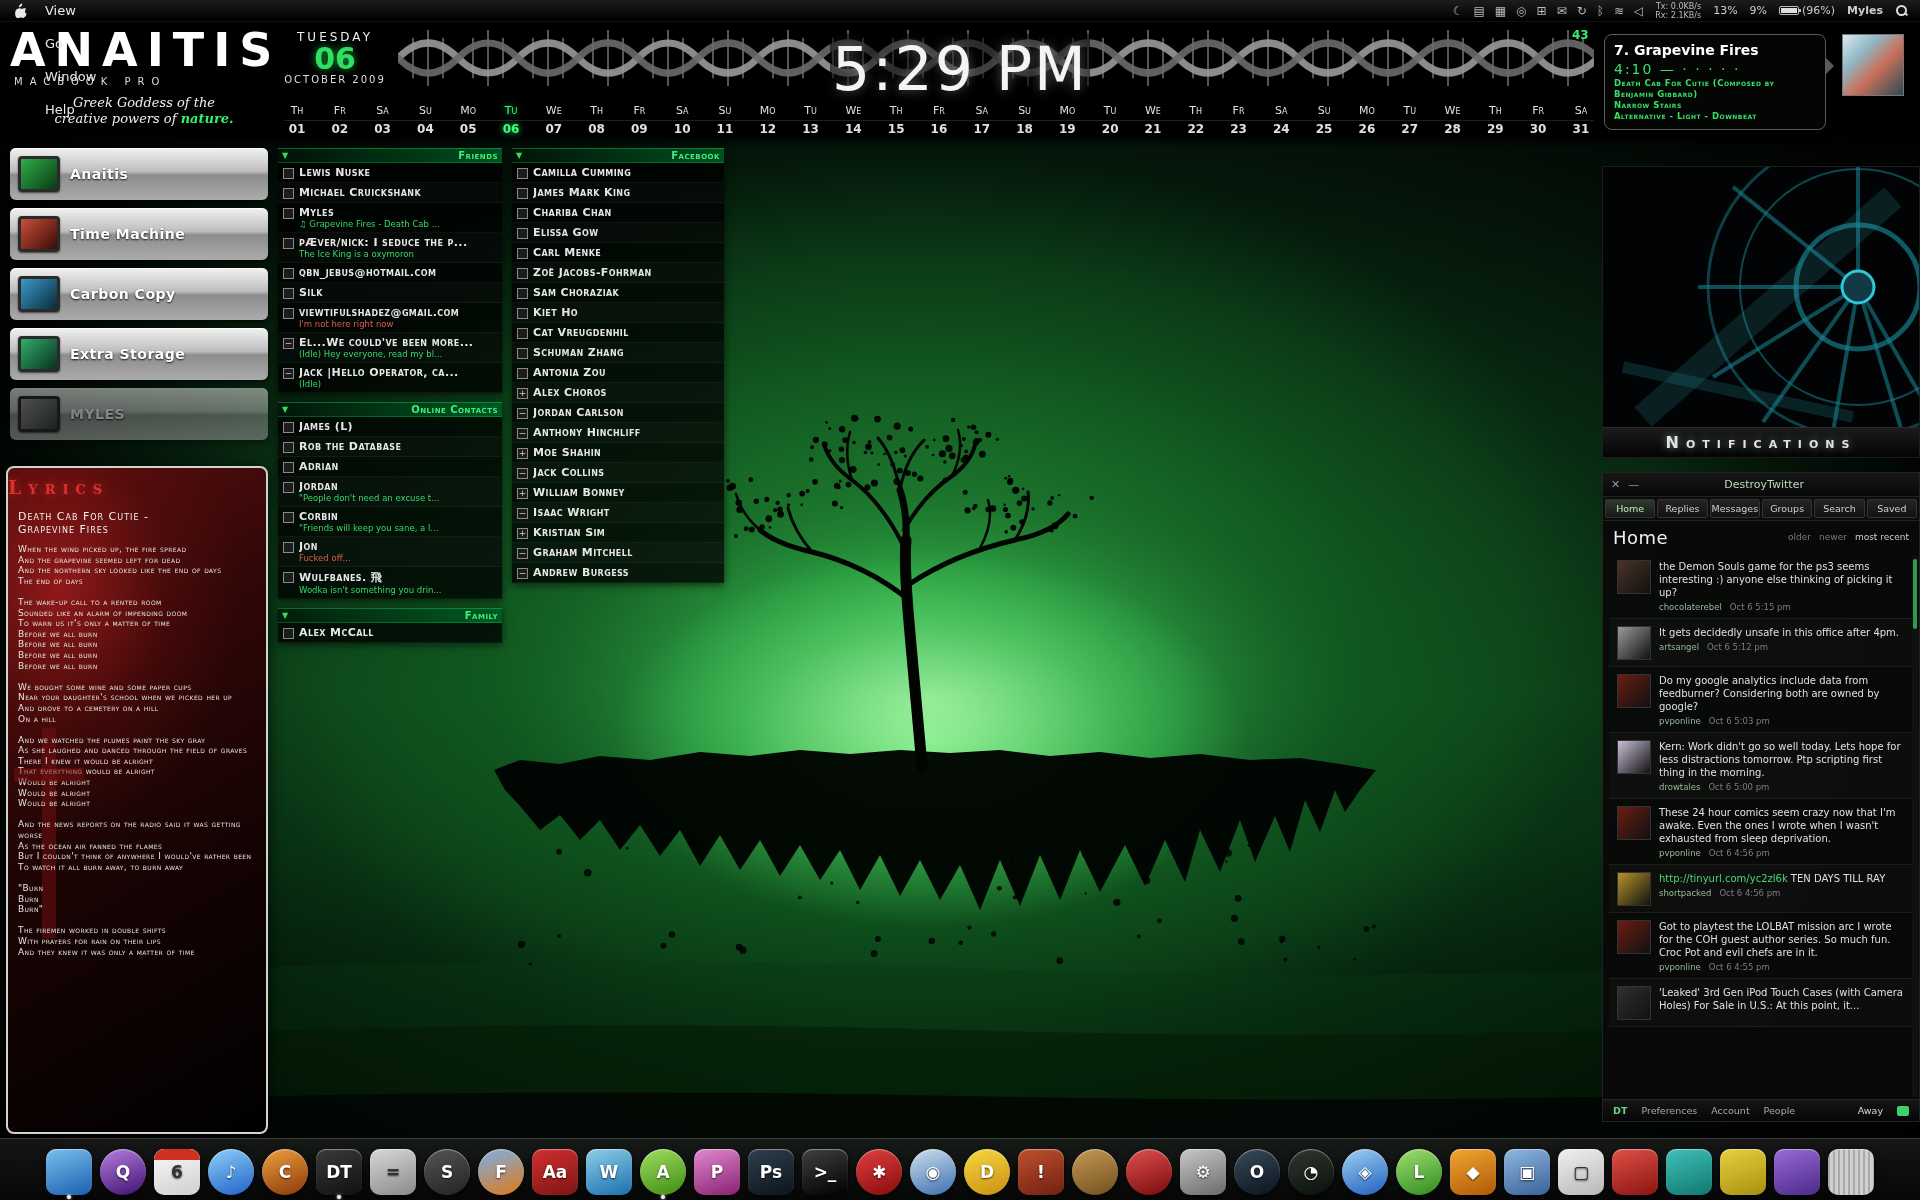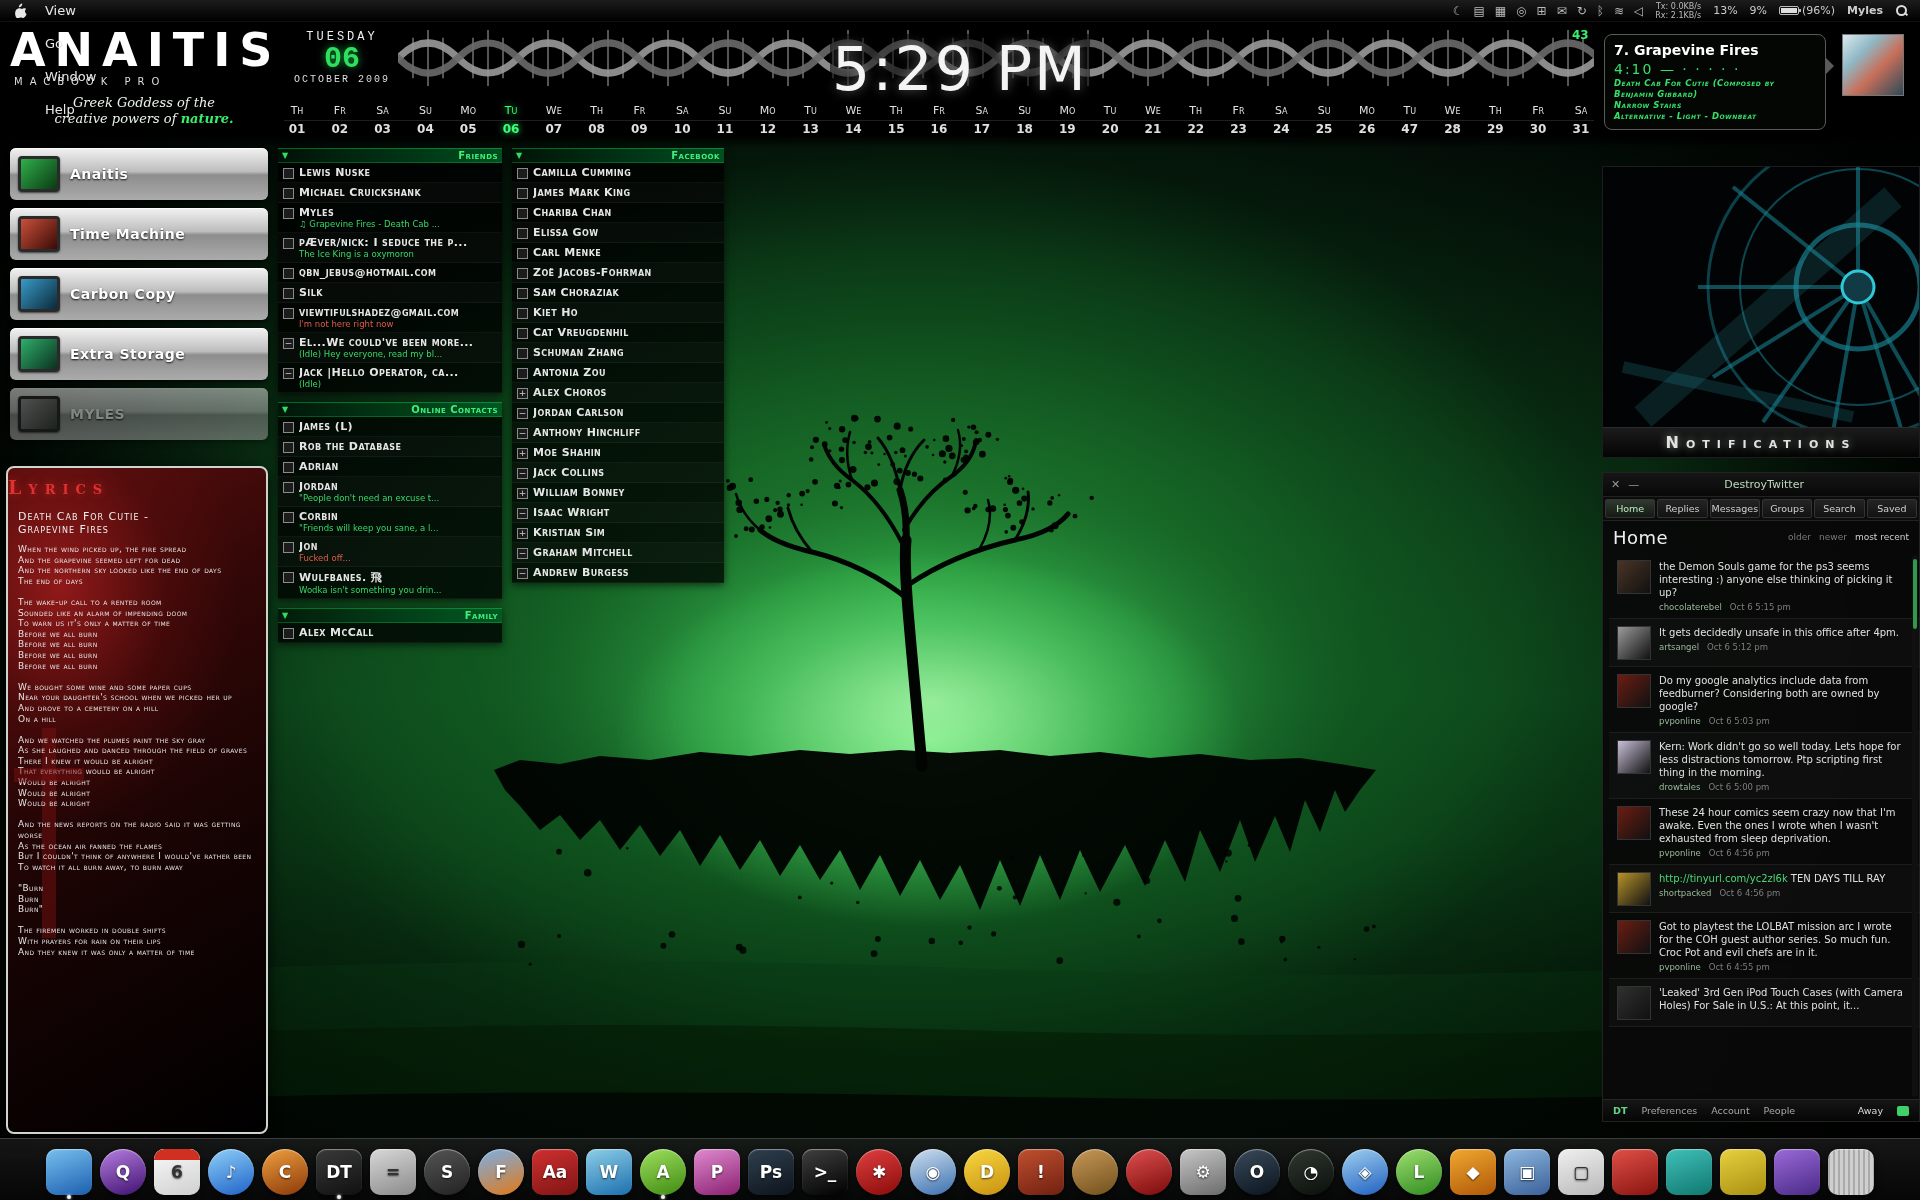--- a/index.html
+++ b/index.html
@@ -42,21 +42,21 @@
 
   
   .header-band { position:absolute; left:0; top:22px; width:1920px; height:126px; z-index:5;
     background:linear-gradient(180deg,#000 0%,#000 90%, rgba(0,0,0,0) 100%); }
   .helix { position:absolute; left:398px; top:8px; width:1196px; height:56px; }
   .clock { position:absolute; left:830px; top:12px; width:260px; text-align:center;
     font-size:60px; letter-spacing:2px; color:#f4f4f4; text-shadow:0 0 12px rgba(255,255,255,.35);
     background:rgba(0,0,0,.55); }
   .week-badge { position:absolute; left:1572px; top:6px; color:#35f06a; font-size:12px; font-weight:bold; }
 
-  .cal-head { position:absolute; left:284px; top:8px; width:116px; text-align:center;font-family:Liberation Mono, monospace; }
+  .cal-head { position:absolute; left:277px; top:8px; width:116px; text-align:center; }
   .cal-weekday { font-size:12px; letter-spacing:3px; color:#eee; font-variant:small-caps; }
   .cal-bigday { font-size:30px; font-weight:bold; color:#2fe060; line-height:30px; text-shadow:0 0 8px rgba(40,255,100,.6); }
   .cal-monthyear { font-size:10px; letter-spacing:2px; color:#ddd; }
 
   .dow-row, .date-row { position:absolute; left:284px; width:1310px; display:flex; justify-content:space-between; }
   .dow-row { top:82px; border-bottom:1px solid rgba(255,255,255,.12); padding-bottom:3px; }
   .date-row { top:100px; }
   .cal-cell { width:26px; text-align:center; font-size:11px; color:#e0e0e0; font-variant:small-caps; }
   .date-row .cal-cell { font-size:12px; font-weight:bold; }
   .cal-cell.today { color:#3aff78; text-shadow:0 0 7px rgba(50,255,120,.9); }
@@ -117,21 +117,21 @@
   .bstatus.red { color:#e05a4a; }
 
   
   .nowplaying { position:absolute; left:1604px; top:34px; width:310px; z-index:8; display:flex; align-items:flex-start; }
   .np-bubble { position:relative; width:222px; background:rgba(4,6,4,.94); border:1px solid #5a5a5a; border-radius:8px;
     padding:7px 9px; box-shadow:0 3px 10px rgba(0,0,0,.8); }
   .np-bubble::after { content:""; position:absolute; right:-9px; top:22px; border:9px solid transparent; border-right:none;
     border-left:9px solid #5a5a5a; }
   .np-track { font-size:14px; font-weight:bold; color:#fff; margin-bottom:3px; }
   .np-time { font-size:14px; color:#35e068; letter-spacing:2px; margin-bottom:1px; }
-  .np-meta { font-size:8.5px; line-height:11px; color:#35e068; font-variant:small-caps; font-weight:bold; letter-spacing:.5px;font-style:italic; }
+  .np-meta { font-size:8.5px; line-height:11px; color:#35e068; font-variant:small-caps; font-weight:bold; letter-spacing:.5px; }
   .np-art { width:62px; height:62px; margin-left:16px; border:1px solid #777; flex:none;
     background:linear-gradient(135deg,#dce9ef 0%,#8fb9c6 30%,#c86f5a 58%,#2c4a57 100%); }
 
   
   .wheelpanel { position:absolute; left:1602px; top:166px; width:318px; height:292px; z-index:8;
     background:#8b5cf6; border:1px solid #1d1d1d; overflow:hidden; }
   .wheel-art { position:absolute; inset:0 0 30px 0; }
   .notif-bar { position:absolute; left:0; right:0; bottom:0; height:30px;
     background:linear-gradient(180deg,#1b1b1b,#040404); border-top:1px solid #2c2c2c;
     display:flex; align-items:center; justify-content:center; }
@@ -522,21 +522,21 @@
         <div class="cal-cell">17</div>
         <div class="cal-cell">18</div>
         <div class="cal-cell">19</div>
         <div class="cal-cell">20</div>
         <div class="cal-cell">21</div>
         <div class="cal-cell">22</div>
         <div class="cal-cell">23</div>
         <div class="cal-cell">24</div>
         <div class="cal-cell">25</div>
         <div class="cal-cell">26</div>
-        <div class="cal-cell">47</div>
+        <div class="cal-cell">27</div>
         <div class="cal-cell">28</div>
         <div class="cal-cell">29</div>
         <div class="cal-cell">30</div>
         <div class="cal-cell">31</div>
       </div>
   </div>
 
   <div class="menubar">
     <div class="mb-left">
       <svg width="13" height="15" viewBox="0 0 13 15">

